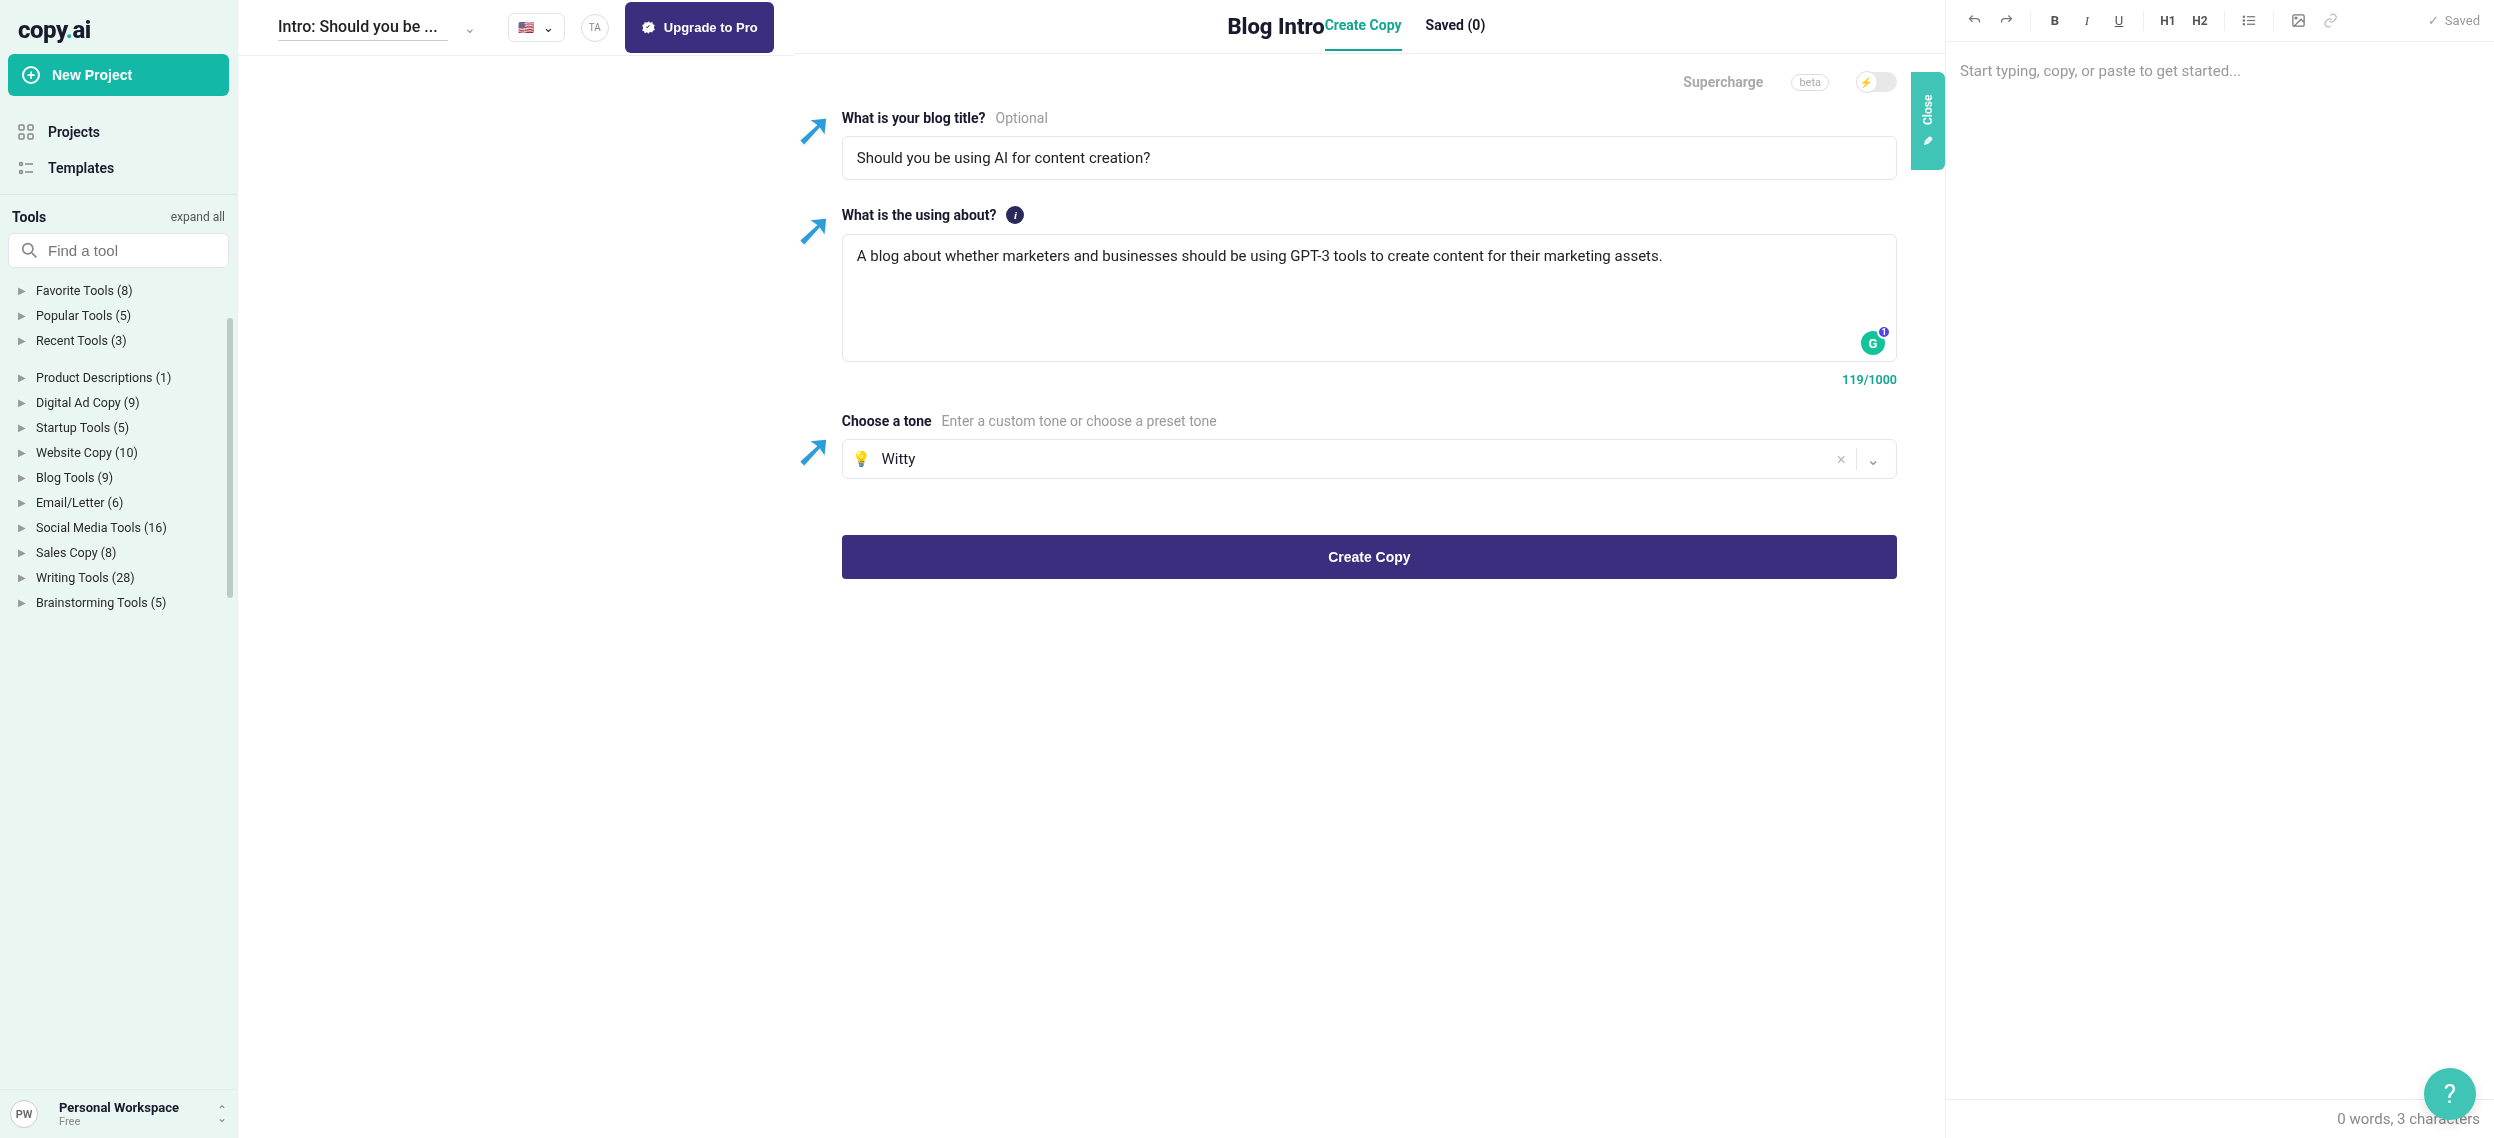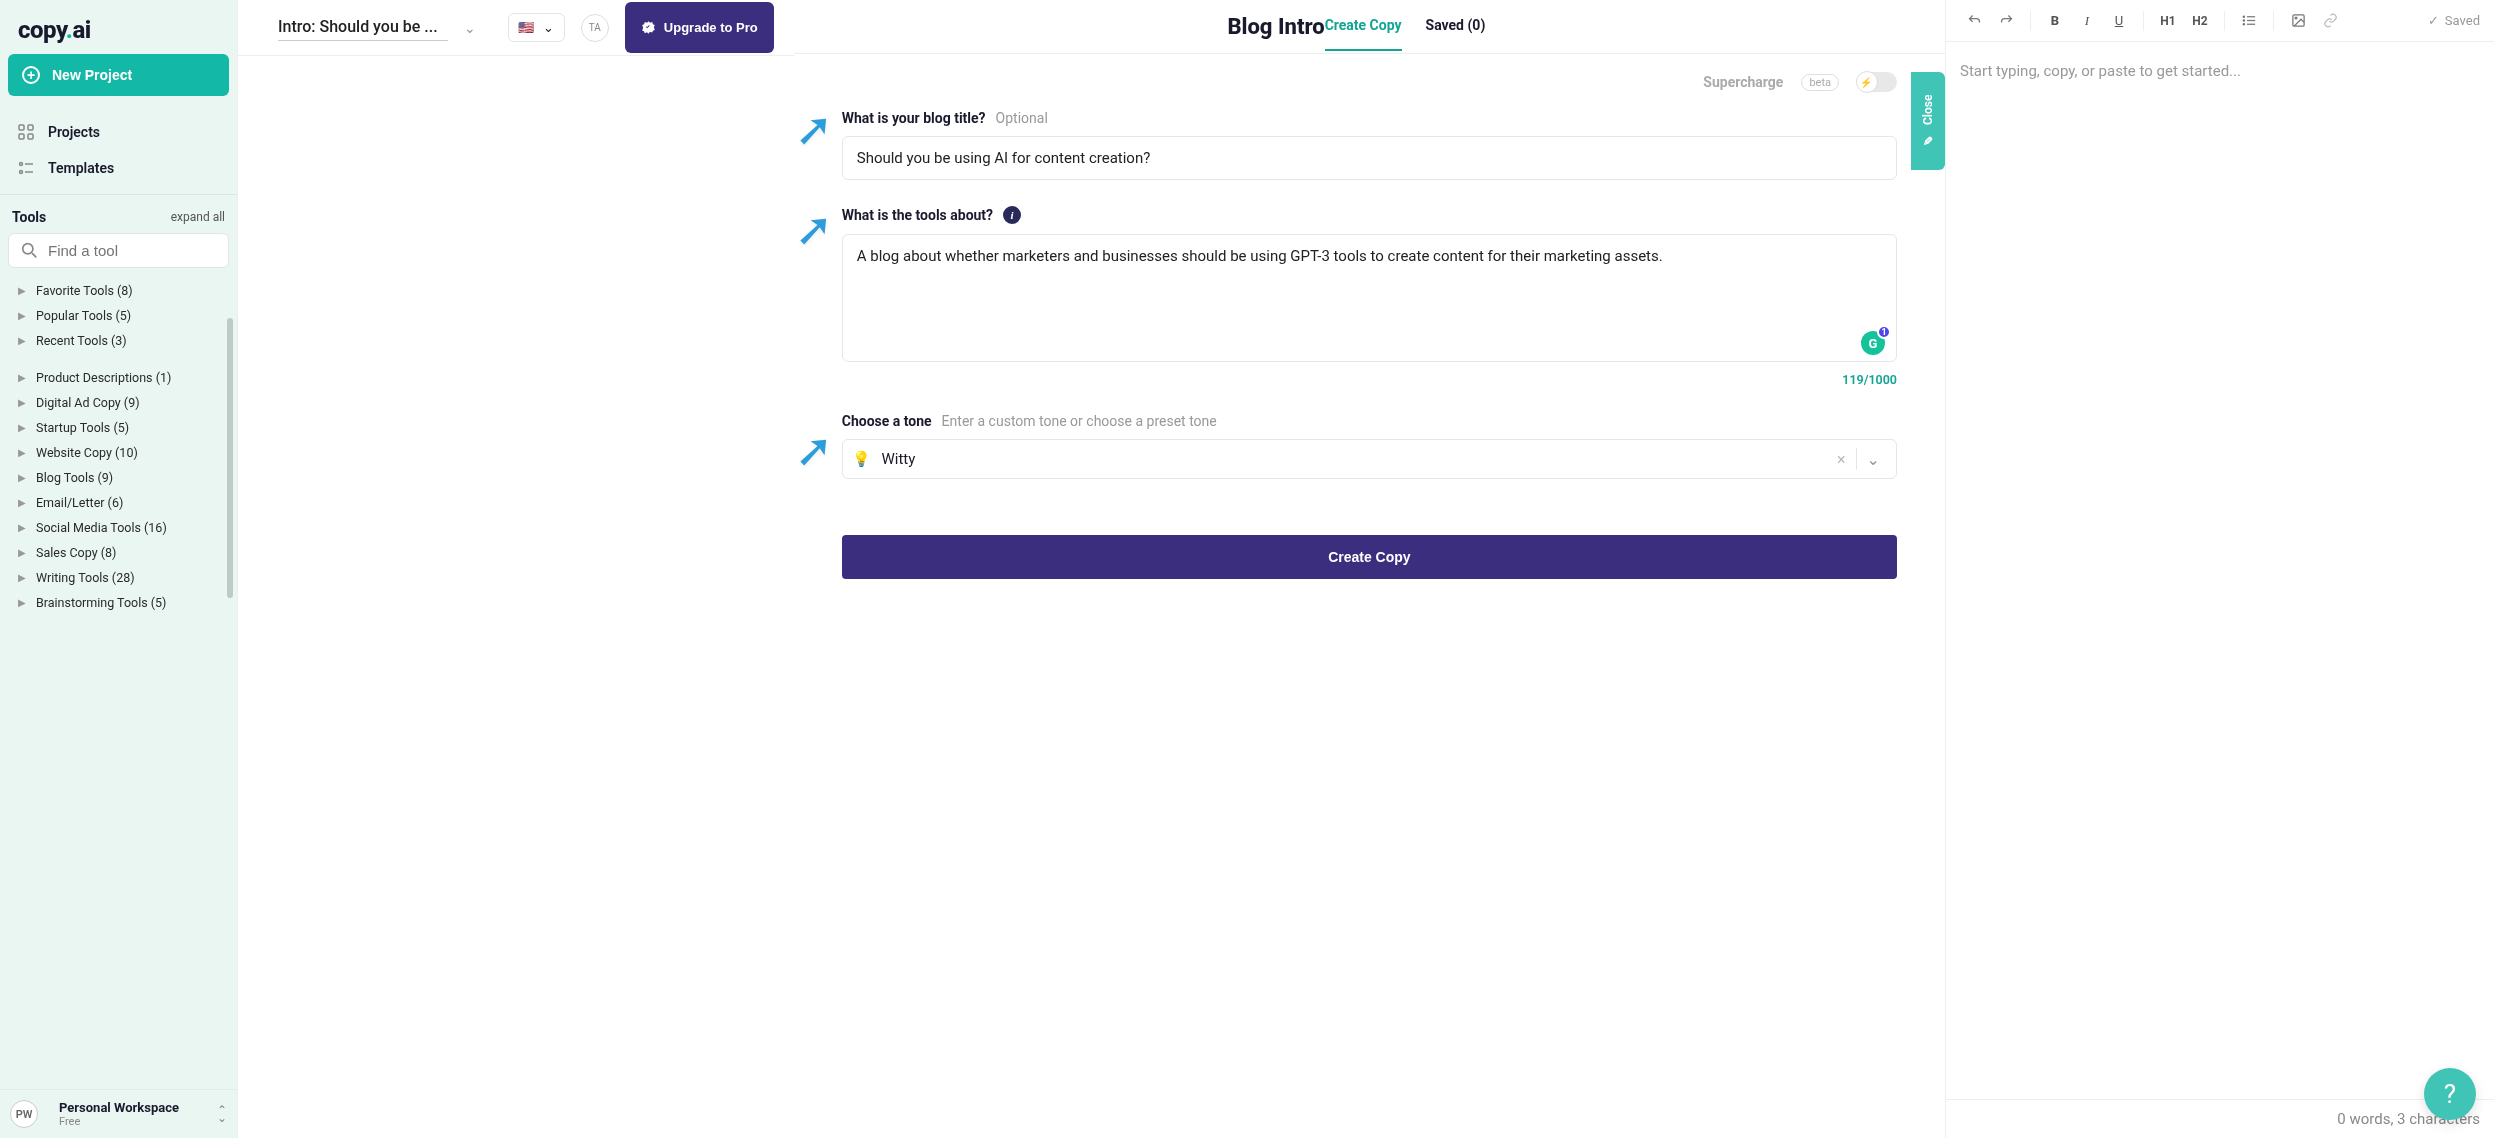--- a/index.html
+++ b/index.html
@@ -50,21 +50,21 @@
 
 .content-row { flex: 1; display: flex; overflow: hidden; }
 .form-col { flex: 1; display: flex; flex-direction: column; border-right: 1px solid #eee; position: relative; }
 .form-head { display: flex; align-items: center; justify-content: center; padding: 14px 40px 0 14px; border-bottom: 1px solid #eee; }
 .page-title { font-size: 22px; font-weight: 800; color: #1a1a2e; padding-bottom: 14px; }
 .tabs { display: flex; gap: 24px; }
 .tab { font-weight: 700; font-size: 14px; padding-bottom: 16px; cursor: pointer; color: #1a1a2e; }
 .tab.active { color: #12a594; border-bottom: 2px solid #12a594; }
 
 .form-body { padding: 18px 48px; overflow-y: auto; position: relative; }
-.supercharge-row { display: flex; justify-content: flex-end; align-items: center; gap: 18px; margin-bottom: 18px; text-align: center; }
+.supercharge-row { display: flex; justify-content: flex-end; align-items: center; gap: 28px; margin-bottom: 18px; text-align: center; }
 .supercharge-label { color: #aaa; font-weight: 700; font-size: 14px; }
 .beta-pill { border: 1px solid #ddd; border-radius: 10px; padding: 1px 7px; font-size: 11px; color: #aaa; }
 .toggle { width: 40px; height: 20px; background: #e8e8e8; border-radius: 20px; position: relative; }
 .toggle .knob { width: 22px; height: 22px; background: #fff; border: 1px solid #ddd; border-radius: 50%; position: absolute; left: -1px; top: -1px; display:flex; align-items:center; justify-content:center; font-size:10px; color:#bbb;}
 
 .form-group { margin-bottom: 26px; position: relative; }
 .field-label { font-weight: 700; font-size: 14px; color: #1a1a2e; margin-bottom: 10px; display: flex; align-items: center; gap: 10px; }
 .field-label .opt { font-weight: 400; color: #999; }
 .info-dot { width: 18px; height: 18px; background: #2a2a5a; color: #fff; border-radius: 50%; display:inline-flex; align-items:center; justify-content:center; font-size: 11px; font-weight: 700; font-style: italic; font-family: Georgia, serif;}
 .text-input { width: 100%; border: 1px solid #e3e6ea; border-radius: 6px; padding: 12px 14px; font-size: 15px; color: #222; outline: none; font-family: inherit; }
@@ -273,21 +273,21 @@
               <span>What is your blog title?</span>
               <span class="opt">Optional</span>
             </div>
             <input class="text-input" value="Should you be using AI for content creation?" style="">
           </div>
 
           
           <div class="form-group">
             <div class="arrow" style="left:-47px; top:-4px;">➚</div>
             <div class="field-label">
-              <span>What is the tools about?</span>
+              <span>What is the using about?</span>
               <span class="info-dot">i</span>
             </div>
             <textarea class="text-input textarea" id="about-ta" style="">A blog about whether marketers and businesses should be using GPT-3 tools to create content for their marketing assets.</textarea>
             <div class="grammarly">G<span class="bubble">1</span></div>
             <div class="char-count">119/1000</div>
           </div>
 
           
           <div class="form-group">
             <div class="arrow" style="left:-47px; top:10px;">➚</div>

